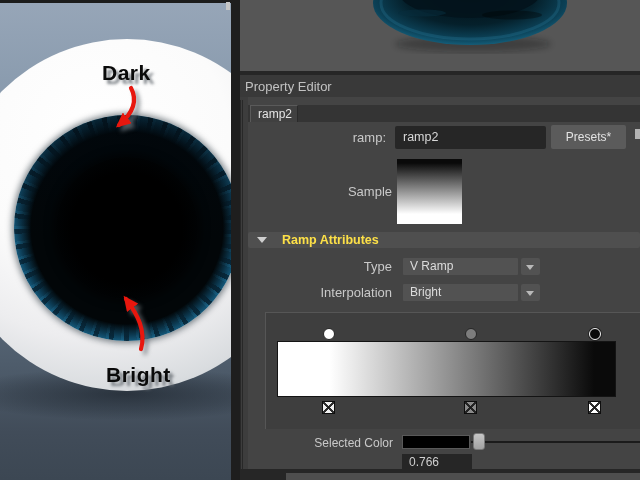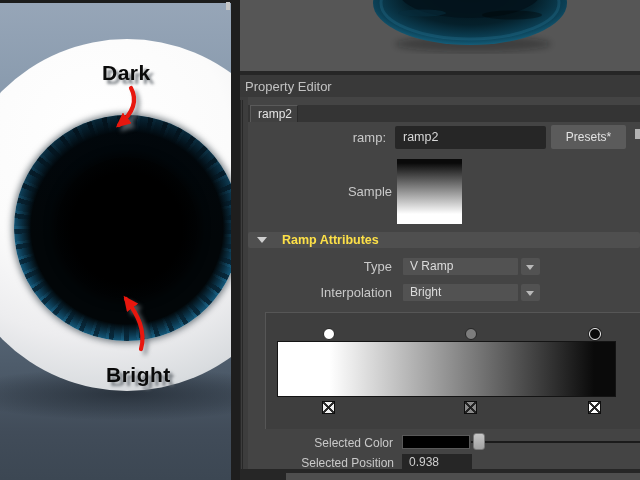--- a/index.html
+++ b/index.html
@@ -215,19 +215,18 @@
       <div class="pt-box" style="left: calc(15.3% - 7px); background-color: rgb(240, 240, 240);"></div>
       <div class="pt-box" style="left: calc(57.2% - 7px); background-color: rgb(138, 138, 138);"></div>
       <div class="pt-box" style="left: calc(93.8% - 7px); background-color: rgb(255, 255, 255);"></div>
     </div>
 
   <div class="lbl selcol-label">Selected Color</div>
   <div class="selcol-swatch" style="background: rgb(0, 0, 0);"></div>
   <div class="slider-track"></div>
   <div class="slider-handle"></div>
 
-  <div class="lbl selpos-label">Selected Position</div>
-  <div class="selpos-field">0.938</div>
+  <div class="selpos-field">0.766</div>
 
   <div class="bottom-dark"></div>
   <div class="bottom-light"></div>
 
 </div>
 
 </body></html>

